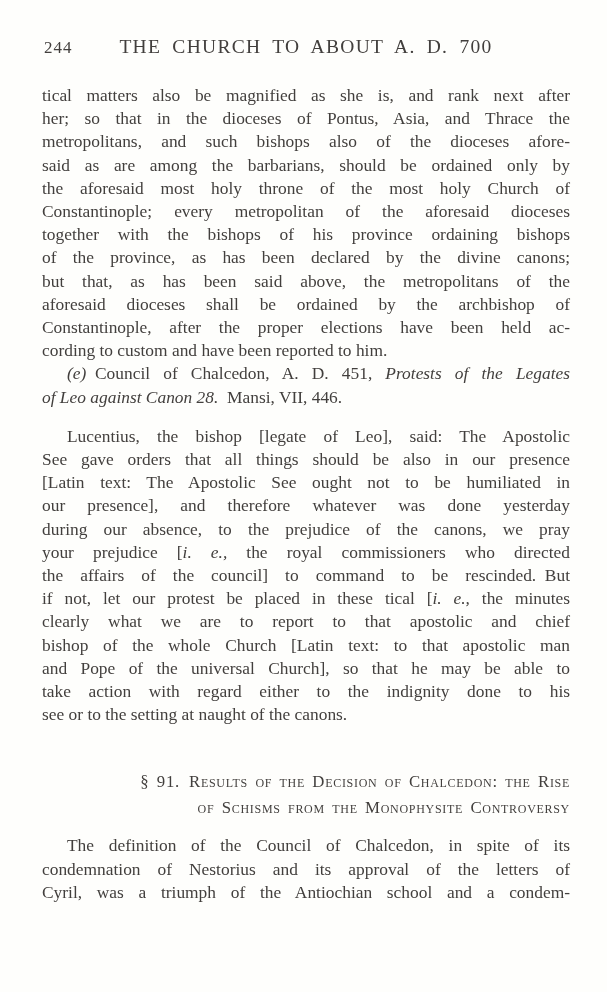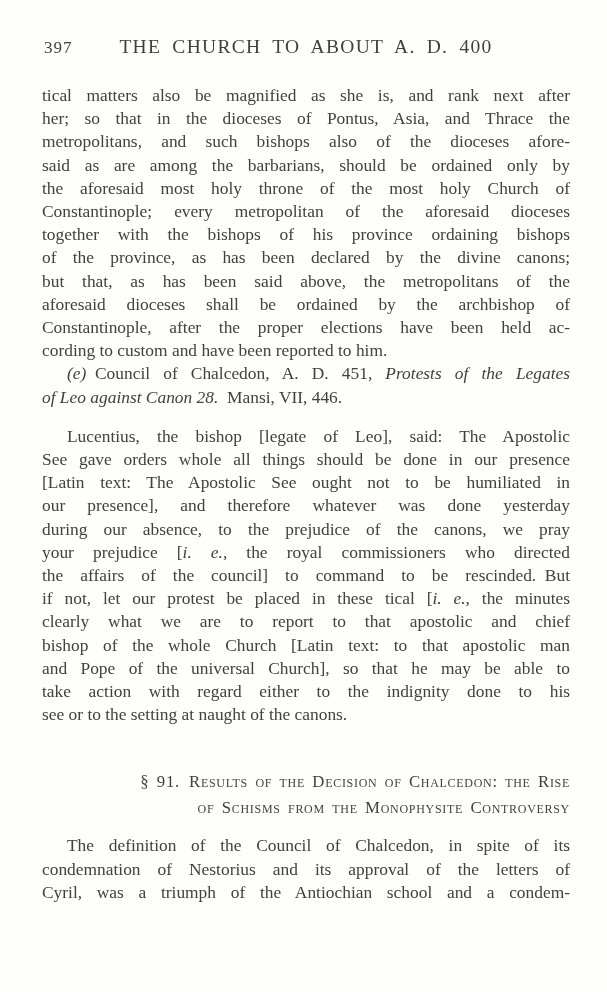--- a/index.html
+++ b/index.html
@@ -70,22 +70,22 @@
   }
   .sc { font-variant: small-caps; }
   .sect-mark { font-variant: normal; }
 </style>
 </head>
 <body>
 
 <div class="page">
 
   <header class="running-head">
-    <span class="pagenum">397</span>
-    <span class="running-title">THE CHURCH TO ABOUT A. D. 400</span>
+    <span class="pagenum">244</span>
+    <span class="running-title">THE CHURCH TO ABOUT A. D. 700</span>
   </header>
 
   <main class="text-block">
 
     <section class="para para-continuation">
       <div class="line">tical matters also be magnified as she is, and rank next after</div>
       <div class="line">her; so that in the dioceses of Pontus, Asia, and Thrace the</div>
       <div class="line">metropolitans, and such bishops also of the dioceses afore-</div>
       <div class="line">said as are among the barbarians, should be ordained only by</div>
       <div class="line">the aforesaid most holy throne of the most holy Church of</div>
@@ -98,21 +98,21 @@
       <div class="line last">cording to custom and have been reported to him.</div>
     </section>
 
     <section class="para para-citation">
       <div class="line indent"><i>(e)</i><span> Council of Chalcedon, A. D. 451, </span><i>Protests of the Legates</i></div>
       <div class="line last"><i>of Leo against Canon 28.</i><span> Mansi, VII, 446.</span></div>
     </section>
 
     <section class="para para-lucentius">
       <div class="line indent">Lucentius, the bishop [legate of Leo], said: The Apostolic</div>
-      <div class="line">See gave orders whole all things should be done in our presence</div>
+      <div class="line">See gave orders that all things should be also in our presence</div>
       <div class="line">[Latin text: The Apostolic See ought not to be humiliated in</div>
       <div class="line">our presence], and therefore whatever was done yesterday</div>
       <div class="line">during our absence, to the prejudice of the canons, we pray</div>
       <div class="line"><span>your prejudice [</span><i>i. e.,</i><span> the royal commissioners who directed</span></div>
       <div class="line">the affairs of the council] to command to be rescinded. But</div>
       <div class="line"><span>if not, let our protest be placed in these tical [</span><i>i. e.,</i><span> the minutes</span></div>
       <div class="line">clearly what we are to report to that apostolic and chief</div>
       <div class="line">bishop of the whole Church [Latin text: to that apostolic man</div>
       <div class="line">and Pope of the universal Church], so that he may be able to</div>
       <div class="line">take action with regard either to the indignity done to his</div>

